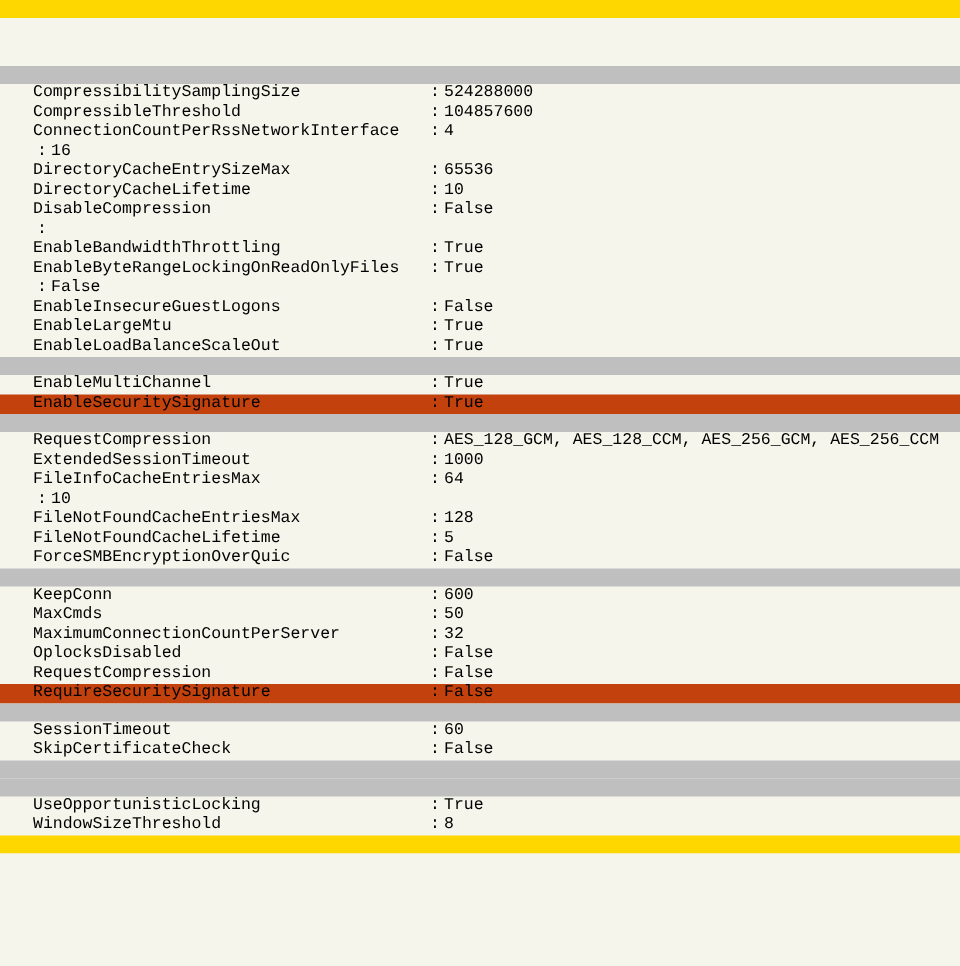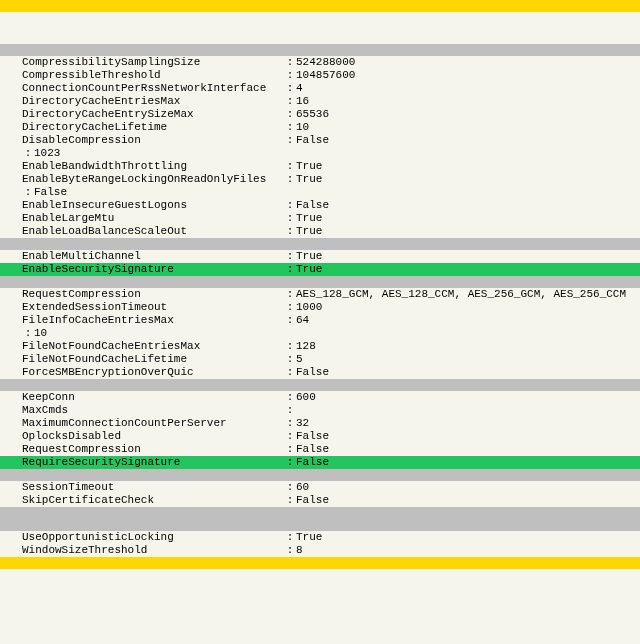--- a/index.html
+++ b/index.html
@@ -15,41 +15,41 @@
   .bar-yellow { background: #ffd700; height: 12px; }
   .bar-grey   { background: #bfbfbf; height: 12px; }
   .spacer     { height: 32px; }
   .kv-block   { padding: 0; }
   .row {
     display: flex;
     align-items: flex-end;
     padding-left: 22px;
     white-space: pre;
   }
-  .row.highlight { background: #22c55e; }
+  .row.highlight { background: #c2410c; }
   .key   { width: 262px; display: inline-block; }
   .colon { width: 12px; display: inline-block; text-align: center; }
   .val   { flex: 1; display: inline-block; overflow: hidden; }
 </style>
 </head>
 <body>
 
 <div id="root">
     <div class="bar-yellow"></div>
     <div class="spacer"></div>
     <div class="bar-grey"></div>
     <div class="kv-block">
       <div class="row"><span class="key">CompressibilitySamplingSize</span><span class="colon">:</span><span class="val">524288000</span></div>
       <div class="row"><span class="key">CompressibleThreshold</span><span class="colon">:</span><span class="val">104857600</span></div>
       <div class="row"><span class="key">ConnectionCountPerRssNetworkInterface</span><span class="colon">:</span><span class="val">4</span></div>
-      <div class="row"><span class="key">DirectoryCacheEntriesMax</span><span class="colon">:</span><span class="val">16</span></div>
+      <div class="row"><span class="colon">:</span><span class="val">16</span></div>
       <div class="row"><span class="key">DirectoryCacheEntrySizeMax</span><span class="colon">:</span><span class="val">65536</span></div>
       <div class="row"><span class="key">DirectoryCacheLifetime</span><span class="colon">:</span><span class="val">10</span></div>
       <div class="row"><span class="key">DisableCompression</span><span class="colon">:</span><span class="val">False</span></div>
-      <div class="row"><span class="colon">:</span><span class="val">1023</span></div>
+      <div class="row"><span class="colon">:</span></div>
       <div class="row"><span class="key">EnableBandwidthThrottling</span><span class="colon">:</span><span class="val">True</span></div>
       <div class="row"><span class="key">EnableByteRangeLockingOnReadOnlyFiles</span><span class="colon">:</span><span class="val">True</span></div>
       <div class="row"><span class="colon">:</span><span class="val">False</span></div>
       <div class="row"><span class="key">EnableInsecureGuestLogons</span><span class="colon">:</span><span class="val">False</span></div>
       <div class="row"><span class="key">EnableLargeMtu</span><span class="colon">:</span><span class="val">True</span></div>
       <div class="row"><span class="key">EnableLoadBalanceScaleOut</span><span class="colon">:</span><span class="val">True</span></div>
     </div>
     <div class="bar-grey"></div>
     <div class="kv-block">
       <div class="row"><span class="key">EnableMultiChannel</span><span class="colon">:</span><span class="val">True</span></div>
@@ -61,21 +61,21 @@
       <div class="row"><span class="key">ExtendedSessionTimeout</span><span class="colon">:</span><span class="val">1000</span></div>
       <div class="row"><span class="key">FileInfoCacheEntriesMax</span><span class="colon">:</span><span class="val">64</span></div>
       <div class="row"><span class="colon">:</span><span class="val">10</span></div>
       <div class="row"><span class="key">FileNotFoundCacheEntriesMax</span><span class="colon">:</span><span class="val">128</span></div>
       <div class="row"><span class="key">FileNotFoundCacheLifetime</span><span class="colon">:</span><span class="val">5</span></div>
       <div class="row"><span class="key">ForceSMBEncryptionOverQuic</span><span class="colon">:</span><span class="val">False</span></div>
     </div>
     <div class="bar-grey"></div>
     <div class="kv-block">
       <div class="row"><span class="key">KeepConn</span><span class="colon">:</span><span class="val">600</span></div>
-      <div class="row"><span class="key">MaxCmds</span><span class="colon">:</span></div>
+      <div class="row"><span class="key">MaxCmds</span><span class="colon">:</span><span class="val">50</span></div>
       <div class="row"><span class="key">MaximumConnectionCountPerServer</span><span class="colon">:</span><span class="val">32</span></div>
       <div class="row"><span class="key">OplocksDisabled</span><span class="colon">:</span><span class="val">False</span></div>
       <div class="row"><span class="key">RequestCompression</span><span class="colon">:</span><span class="val">False</span></div>
       <div class="row highlight"><span class="key">RequireSecuritySignature</span><span class="colon">:</span><span class="val">False</span></div>
     </div>
     <div class="bar-grey"></div>
     <div class="kv-block">
       <div class="row"><span class="key">SessionTimeout</span><span class="colon">:</span><span class="val">60</span></div>
       <div class="row"><span class="key">SkipCertificateCheck</span><span class="colon">:</span><span class="val">False</span></div>
     </div>

